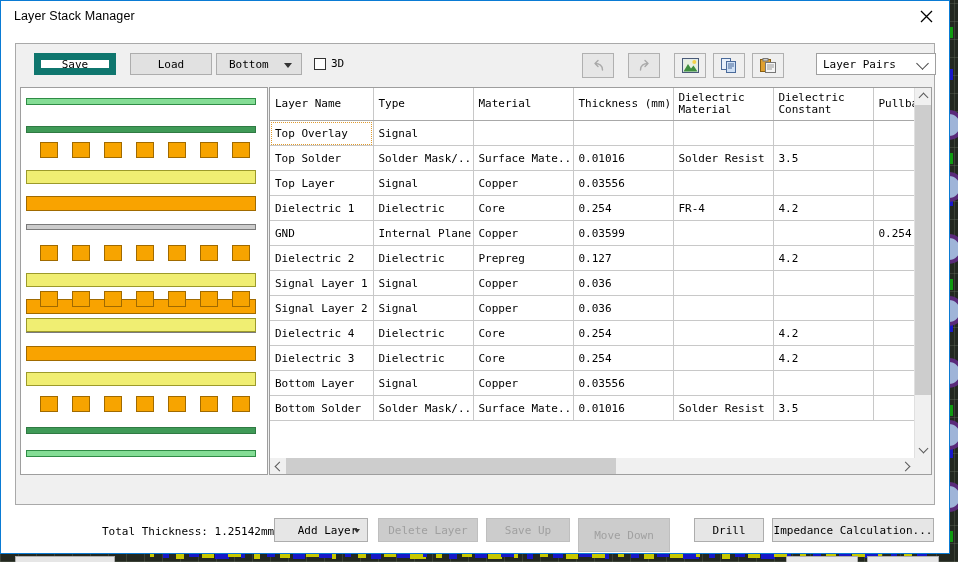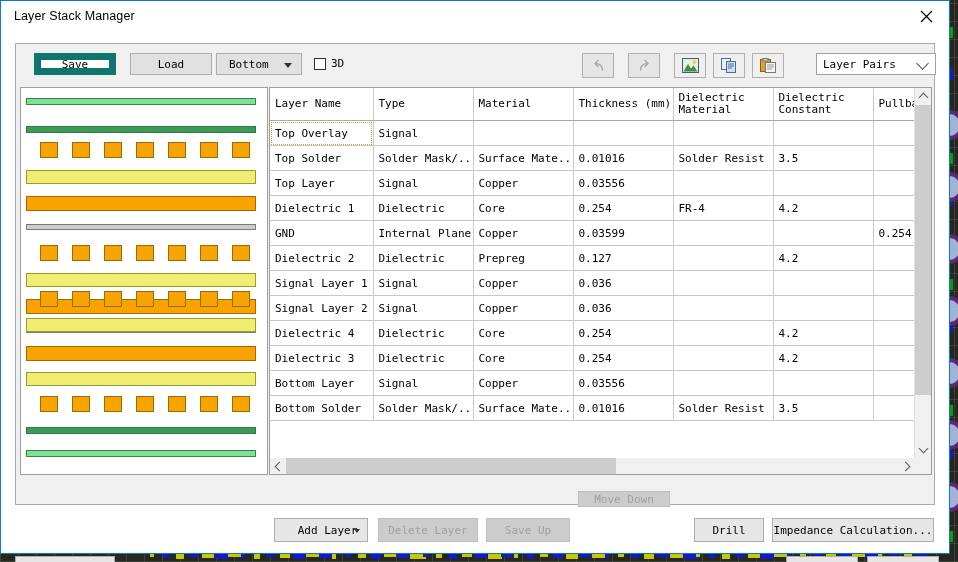--- a/index.html
+++ b/index.html
@@ -455,28 +455,29 @@
             <span class="arrow" style="transform:rotate(135deg);margin-left:3px;"></span>
           </div>
           <div class="thumb"></div>
           <div class="sb-btn" style="top:0;bottom:0;right:0;width:16px;">
             <span class="arrow" style="transform:rotate(-45deg);margin-right:3px;"></span>
           </div>
         </div>
         <div class="sb-corner"></div>
       </div>
 
+      <div id="total-thickness">Total Thickness: 1.25142mm</div>
 
       <div class="btn" style="position:absolute;left:258px;top:474px;width:94px;height:24px;justify-content:center;padding-left:13px;background:#e6e6e6;">
         <span>Add Layer</span>
         <span style="position:absolute;right:7px;top:10px;width:0;height:0;border-left:3.5px solid transparent;border-right:3.5px solid transparent;border-top:4.5px solid #333;"></span>
       </div>
       <div class="btn disabled" style="position:absolute;left:362px;top:474px;width:100px;height:24px;">Delete Layer</div>
       <div class="btn disabled" style="position:absolute;left:470px;top:474px;width:84px;height:24px;">Save Up</div>
-      <div class="btn disabled" style="position:absolute;left:562px;top:447px;width:92px;height:16px;">Move Down</div>
+      <div class="btn disabled" style="position:absolute;left:562px;top:474px;width:92px;height:34px;">Move Down</div>
       <div class="btn" style="position:absolute;left:678px;top:474px;width:70px;height:24px;background:#e6e6e6;">Drill</div>
       <div class="btn" style="position:absolute;left:756px;top:474px;width:162px;height:24px;background:#e6e6e6;">Impedance Calculation...</div>
     </div>
 
     <div class="btn" id="advanced-btn" style="background:#e6e6e6;">Advanced &gt;&gt;</div>
     <div class="btn" id="ok-btn" style="background:#e6e6e6;">OK</div>
     <div class="btn" id="cancel-btn" style="background:#e6e6e6;">Cancel</div>
   </div>
 </div>
 

